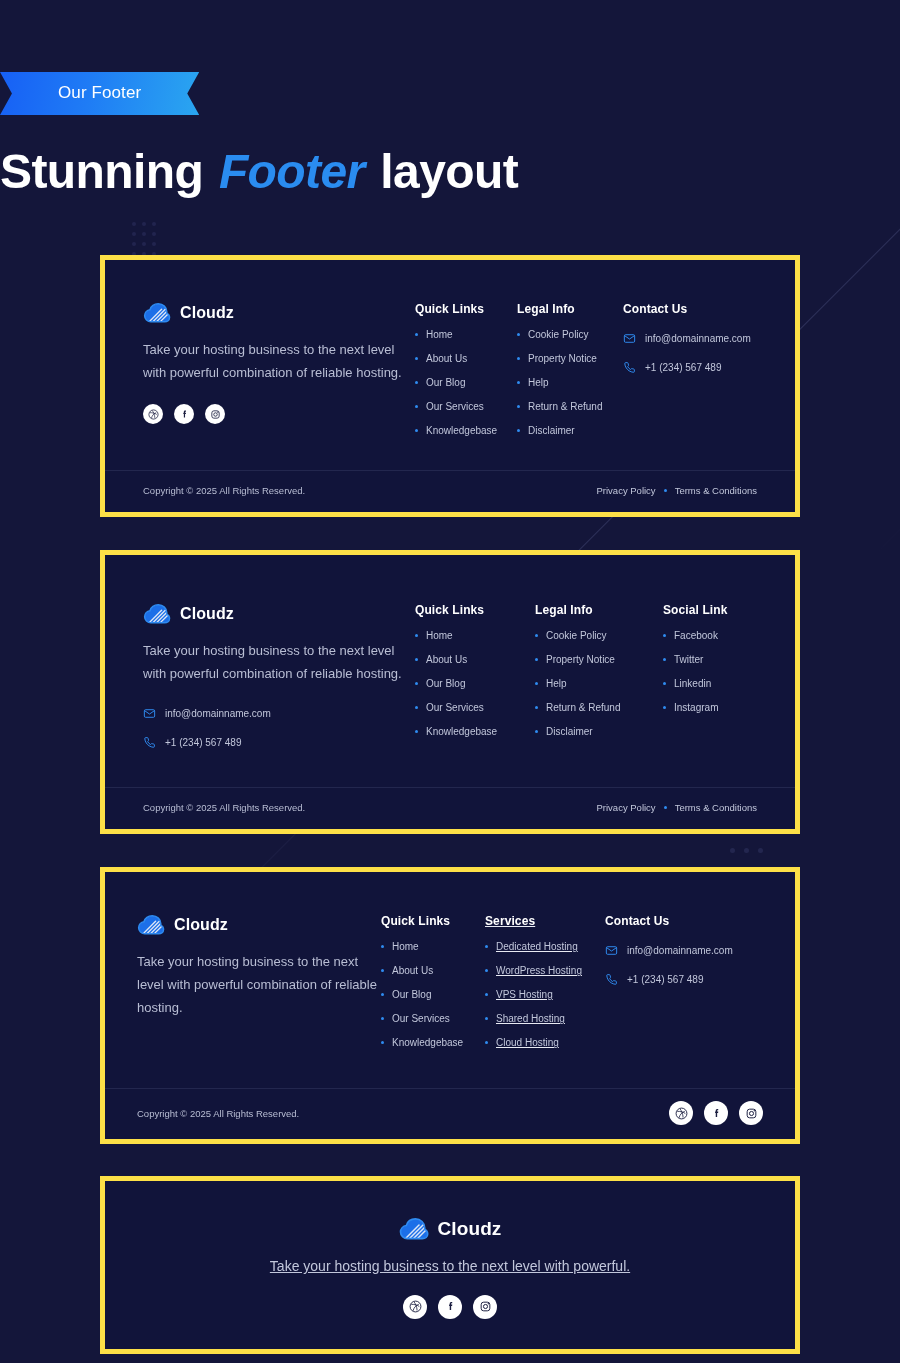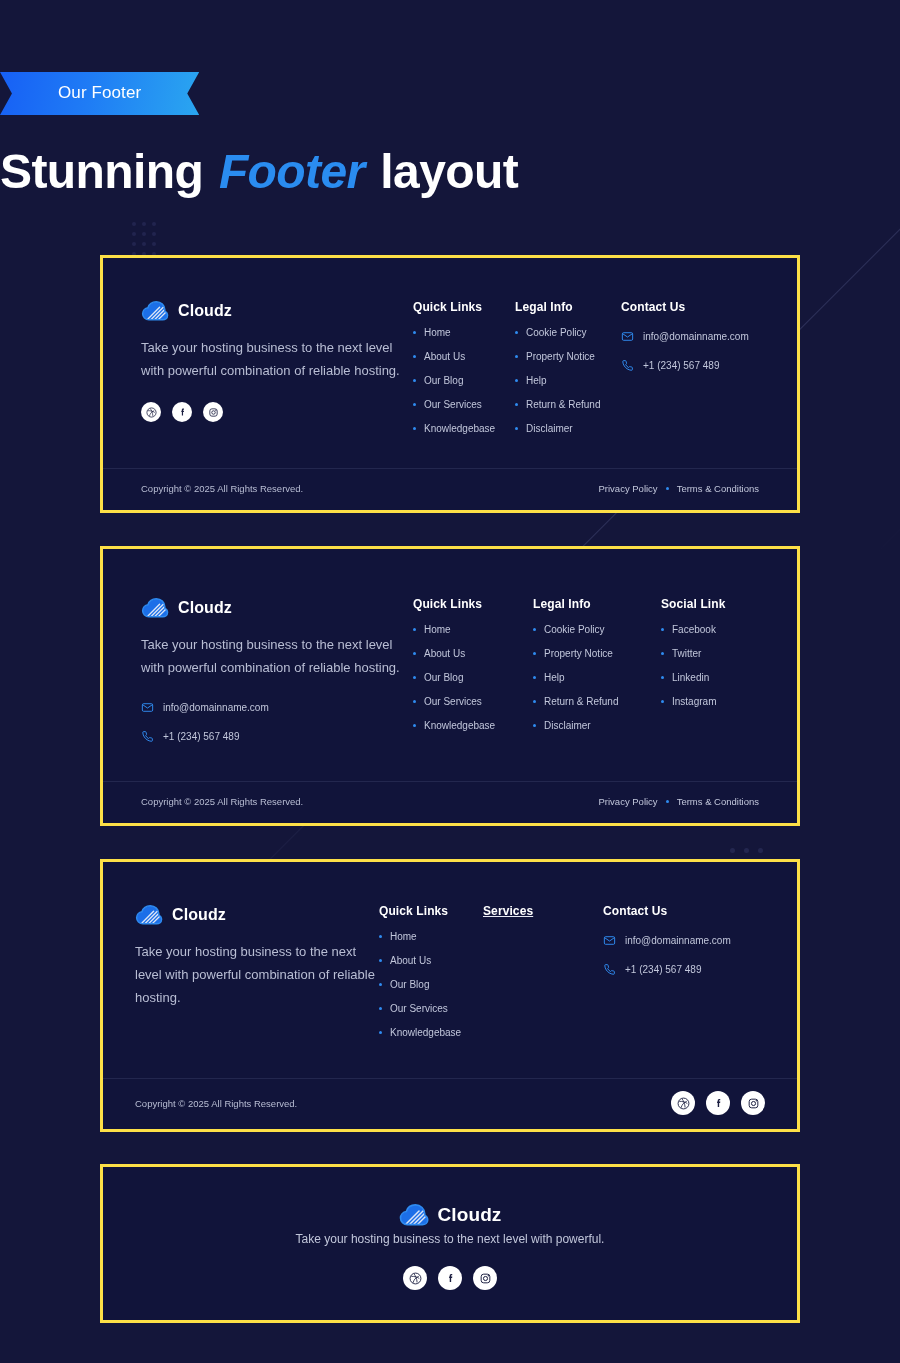--- a/index.html
+++ b/index.html
@@ -67,21 +67,21 @@
     max-width:420px;
     font-size:17px;
     line-height:1.68;
     color:#c9cde0;
     font-weight:400;
   }
 
   
   .cards { padding:56px 100px 0; }
   .fcard {
-    border:3px solid #fde047;
+    border:5px solid #fde047;
     background:#11143a;
     margin-bottom:33px;
     position:relative;
   }
   .fcard.c3 { margin-bottom:32px; }
   .fcard.c4 { margin-bottom:0; }
 
   .fbody { display:flex; }
 
   
@@ -159,21 +159,21 @@
   .c3 .col-q { width:104px; }
   .c3 .col-s { width:120px;text-decoration:underline; }
   .c3 .col-c { width:auto; }
   .c3 .fbar { padding:12px 32px 14px; }
 
   
   .c4 .center { padding:36px 20px 30px; text-align:center; }
   .c4 .brand-row { justify-content:center; }
   .c4 .logo-ico { width:30px; height:24px; }
   .c4 .brand-name { font-size:19px; }
-  .c4 .brand-desc { margin-top:2px; font-size:12px; color:#c2c7db; }
+  .c4 .brand-desc { margin-top:13px; font-size:14px; color:#c2c7db;text-decoration:underline; }
   .c4 .socials { justify-content:center; margin-top:16px; }
 </style>
 </head>
 <body>
 
 <div class="bg-wrap">
 
   <span class="diag d4"></span>
   <span class="diag d5"></span>
 
@@ -433,20 +433,27 @@
             <li>Home</li>
             <li>About Us</li>
             <li>Our Blog</li>
             <li>Our Services</li>
             <li>Knowledgebase</li>
           </ul>
         </div>
 
         <div class="col-s">
           <div class="col-title">Services</div>
+          <ul class="links">
+            <li>Dedicated Hosting</li>
+            <li>WordPress Hosting</li>
+            <li>VPS Hosting</li>
+            <li>Shared Hosting</li>
+            <li>Cloud Hosting</li>
+          </ul>
         </div>
 
         <div class="col-c">
           <div class="col-title">Contact Us</div>
           <div style="margin-top:16px">
             <div class="crow">
               <svg viewBox="0 0 24 24">
                 <rect x="2.5" y="5" width="19" height="14" rx="2.2" fill="none" stroke="currentColor" stroke-width="1.8"></rect>
                 <path d="M4 7.5l8 5.5 8-5.5" fill="none" stroke="currentColor" stroke-width="1.8" stroke-linecap="round"></path>
               </svg>

